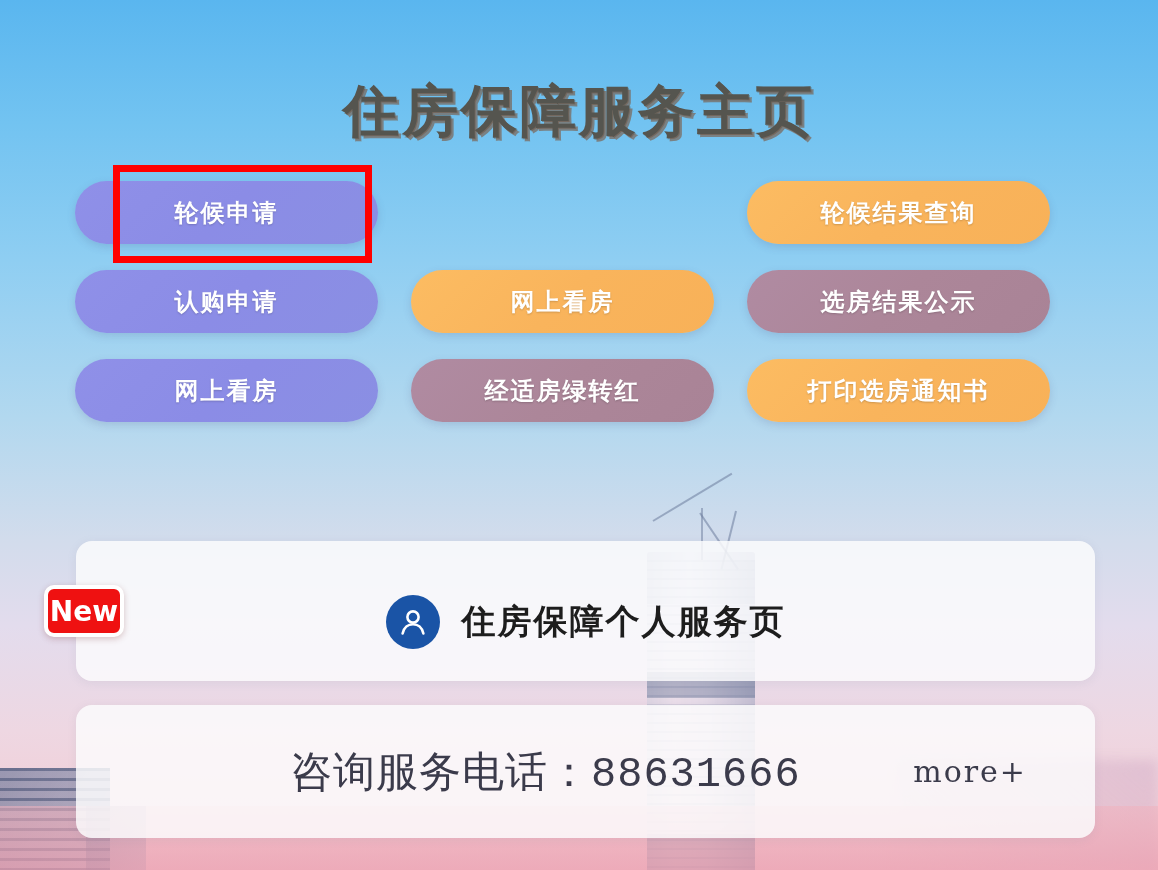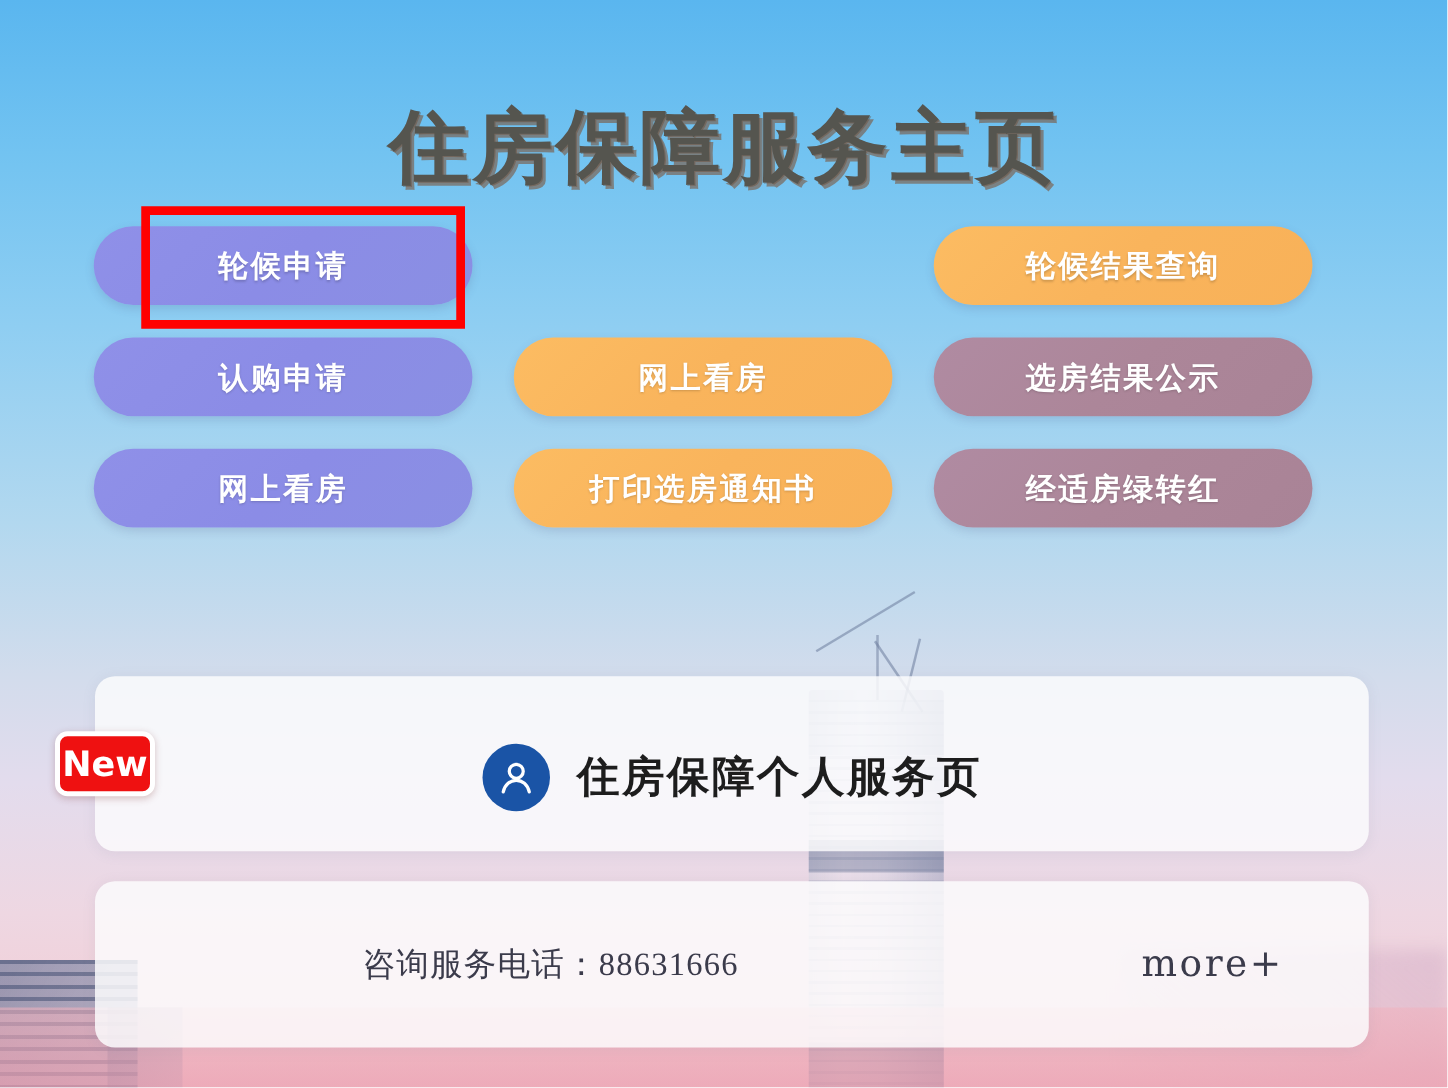--- a/index.html
+++ b/index.html
@@ -119,21 +119,21 @@
     background: linear-gradient(220deg, rgba(206,170,198,0.45), rgba(240,198,206,0.15));
     filter: blur(6px);
   }
 
   
   .page-title {
     position: absolute;
     left: 0; top: 74px;
     width: 1158px;
     text-align: center;
-    font-size: 64px;
+    font-size: 56px;
     font-weight: bold;
     letter-spacing: 3px;
     color: #55554f;
     text-shadow: 3px 3px 0 rgba(125,74,42,0.55), 1px 1px 0 rgba(90,60,40,0.4);
     font-family: "DejaVu Sans", "Liberation Sans", sans-serif;
   }
 
   
   .btn-grid {
     position: absolute;
@@ -256,25 +256,25 @@
     top: 705px;
     width: 1019px;
     height: 133px;
     display: flex;
     align-items: center;
     z-index: 10;
   }
   .phone-text {
     position: absolute;
     left: 214px;
-    font-size: 26px;
+    font-size: 42px;
     color: #3b3b4b;
     letter-spacing: 1px;
     white-space: nowrap;
-    font-family: Liberation Serif, serif;
+    font-family: Liberation Mono, monospace;
   }
   .more-link {
     position: absolute;
     right: 68px;
     font-size: 30px;
     color: #3b3b4b;
     letter-spacing: 2px;
     cursor: pointer;
     font-family: "DejaVu Serif", "Liberation Serif", serif;
   }
@@ -309,22 +309,22 @@
     </div>
 
     <div class="btn-row">
       <div class="pill purple">认购申请</div>
       <div class="pill orange">网上看房</div>
       <div class="pill mauve">选房结果公示</div>
     </div>
 
     <div class="btn-row">
       <div class="pill purple">网上看房</div>
+      <div class="pill mauve">经适房绿转红</div>
       <div class="pill orange">打印选房通知书</div>
-      <div class="pill mauve">经适房绿转红</div>
     </div>
 
   </div>
 
   <div class="annot-rect"></div>
 
   <div class="card card-personal"></div>
 
   <div class="new-badge">New</div>
 

